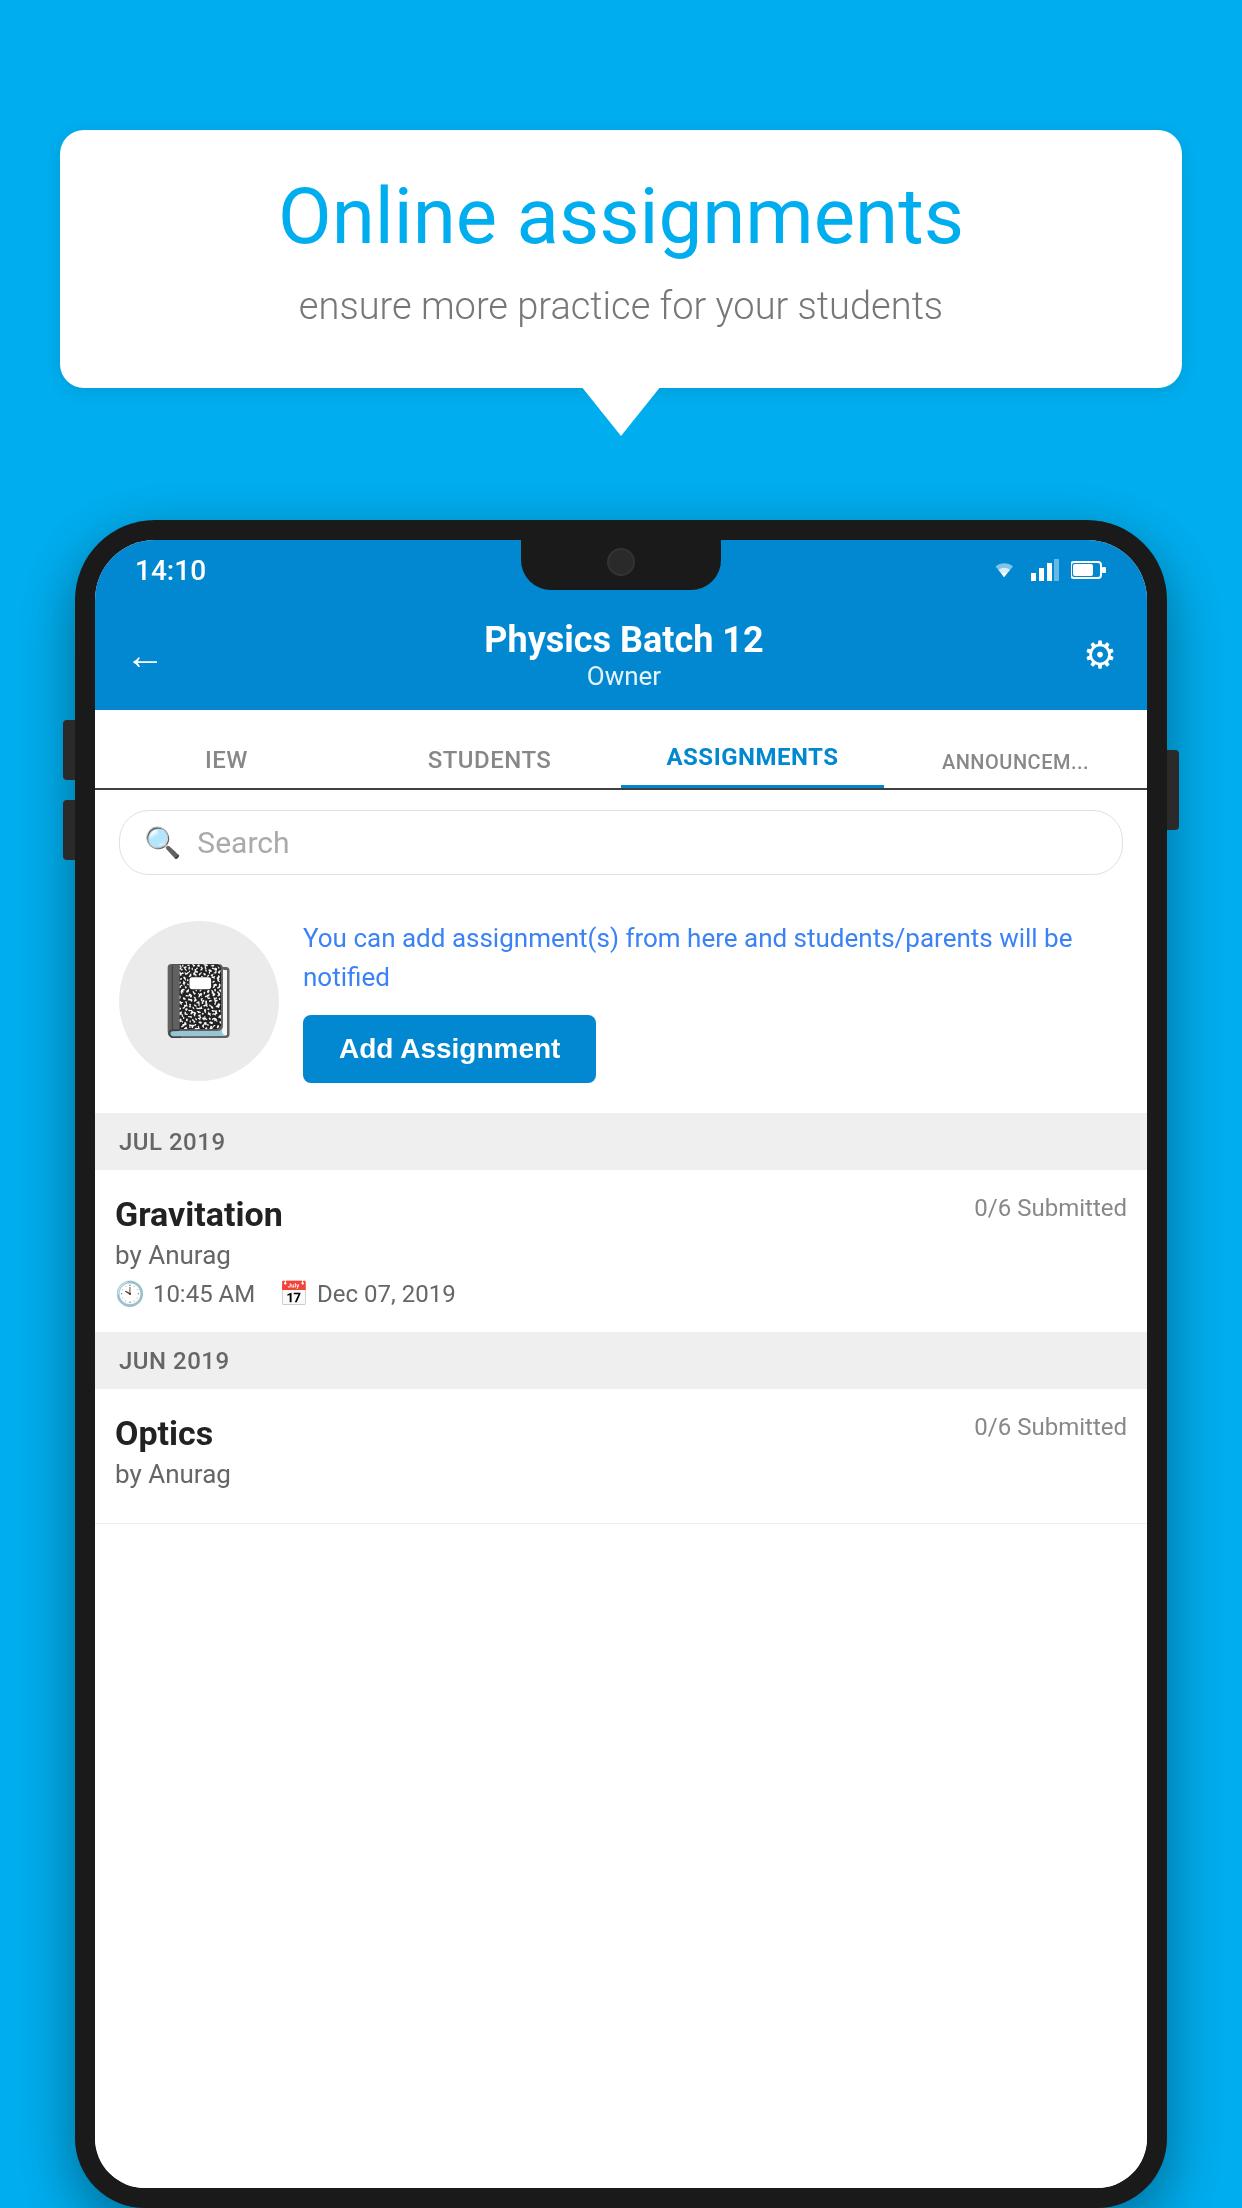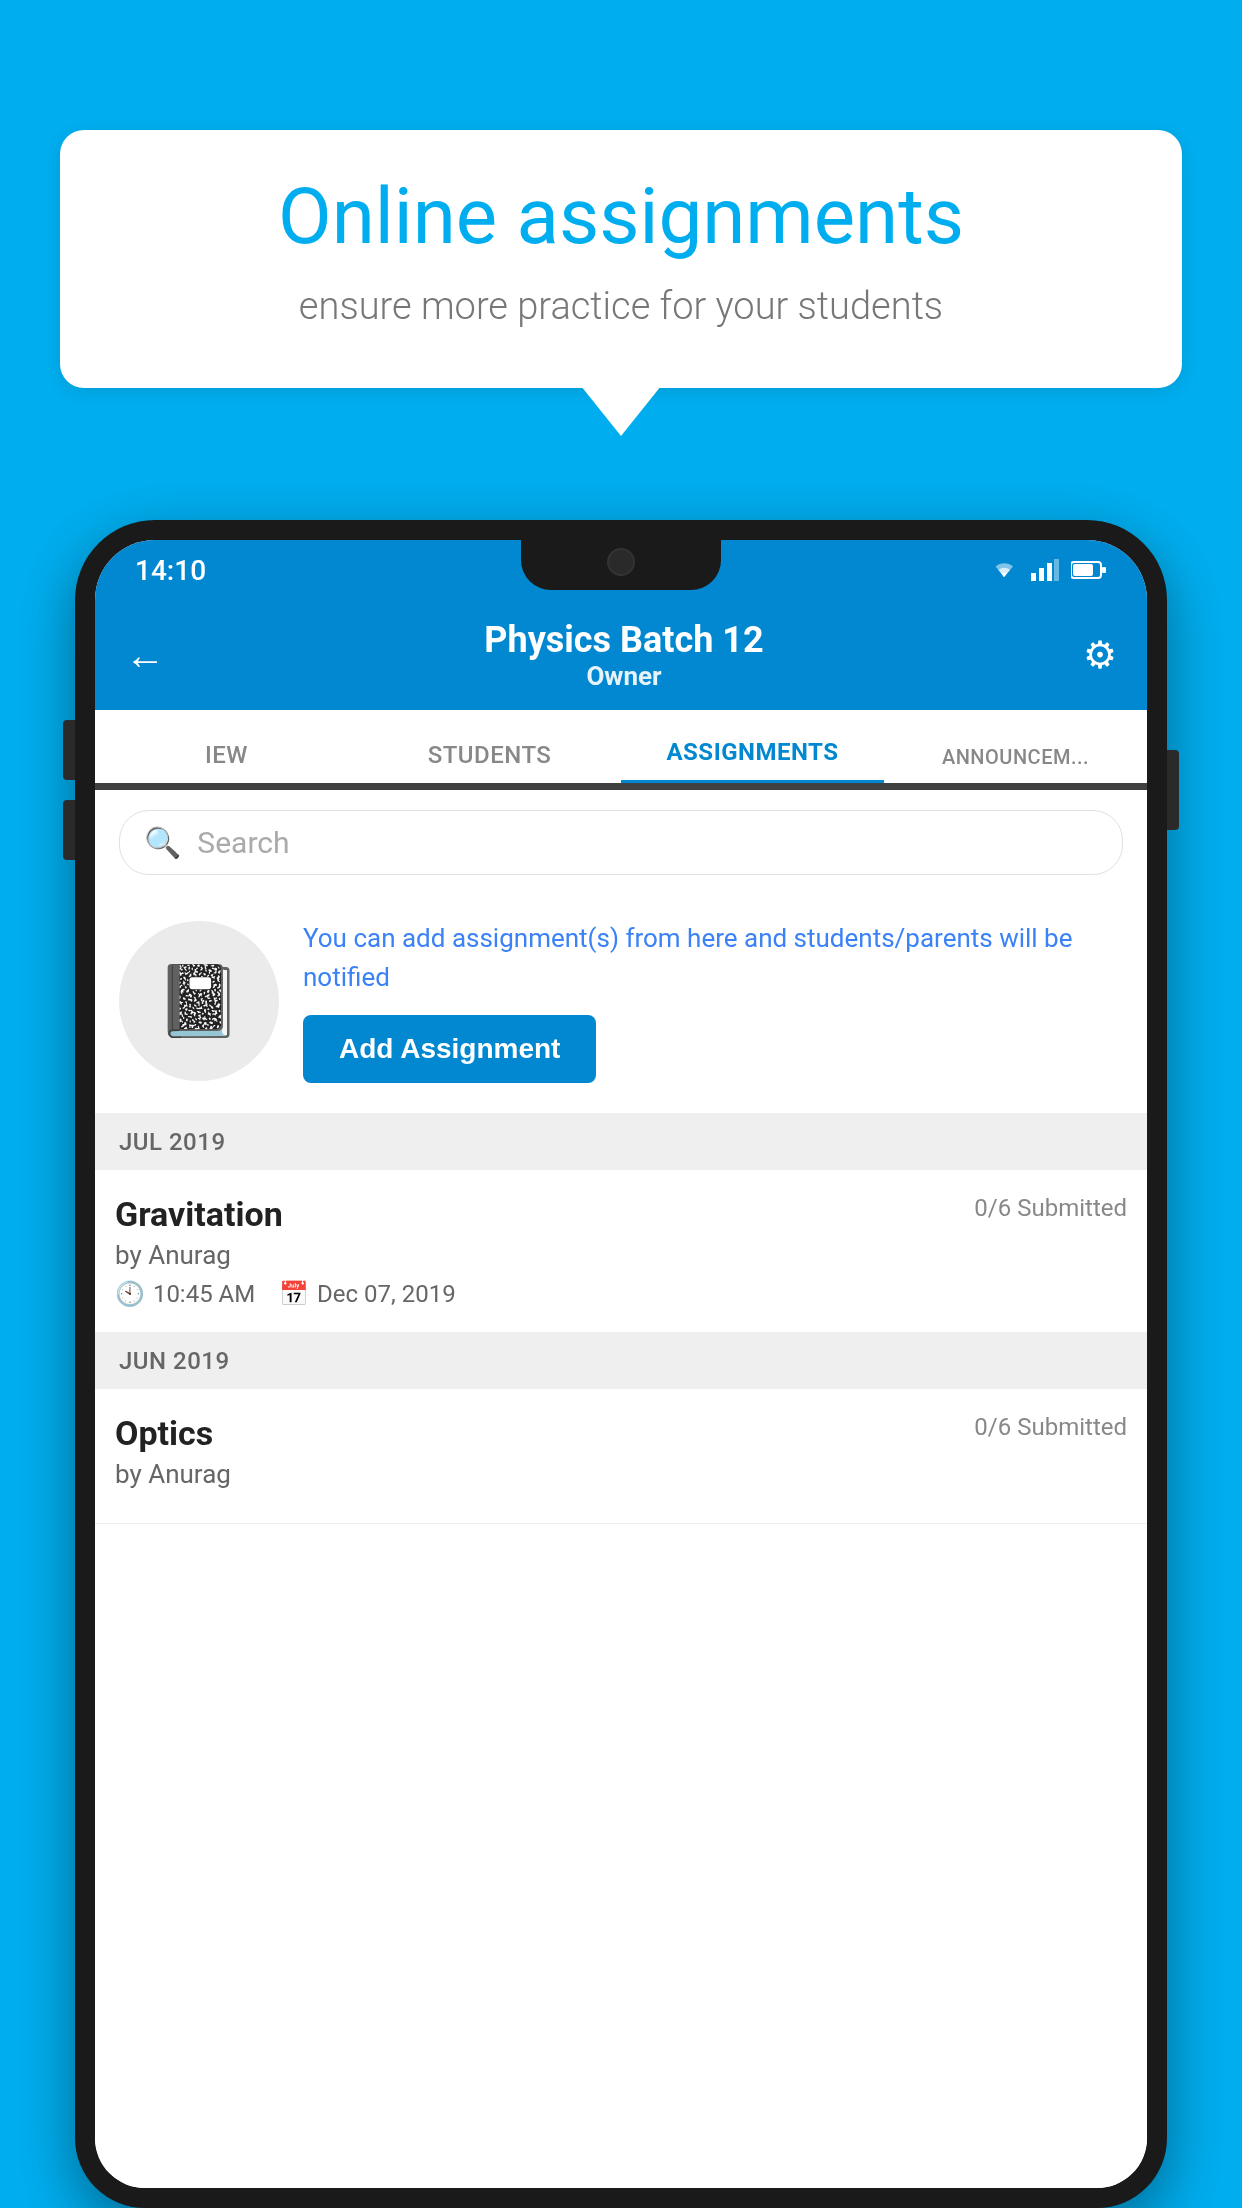--- a/index.html
+++ b/index.html
@@ -145,40 +145,40 @@
 
     .header-title {
       font-size: 36px;
       font-weight: 700;
       color: #ffffff;
     }
 
     .header-subtitle {
       font-size: 26px;
       color: rgba(255,255,255,0.9);
-      font-weight: 700;
+      font-weight: 400;
     }
 
     .back-button {
       color: white;
       font-size: 40px;
       cursor: pointer;
     }
 
     .settings-icon {
       color: white;
       font-size: 38px;
       cursor: pointer;
     }
 
     
     .tabs-container {
       background: white;
       display: flex;
-      border-bottom: 7px solid #404040;
+      border-bottom: 2px solid #404040;
       height: 80px;
       align-items: flex-end;
     }
 
     .tab {
       flex: 1;
       text-align: center;
       padding-bottom: 14px;
       font-size: 24px;
       font-weight: 500;

